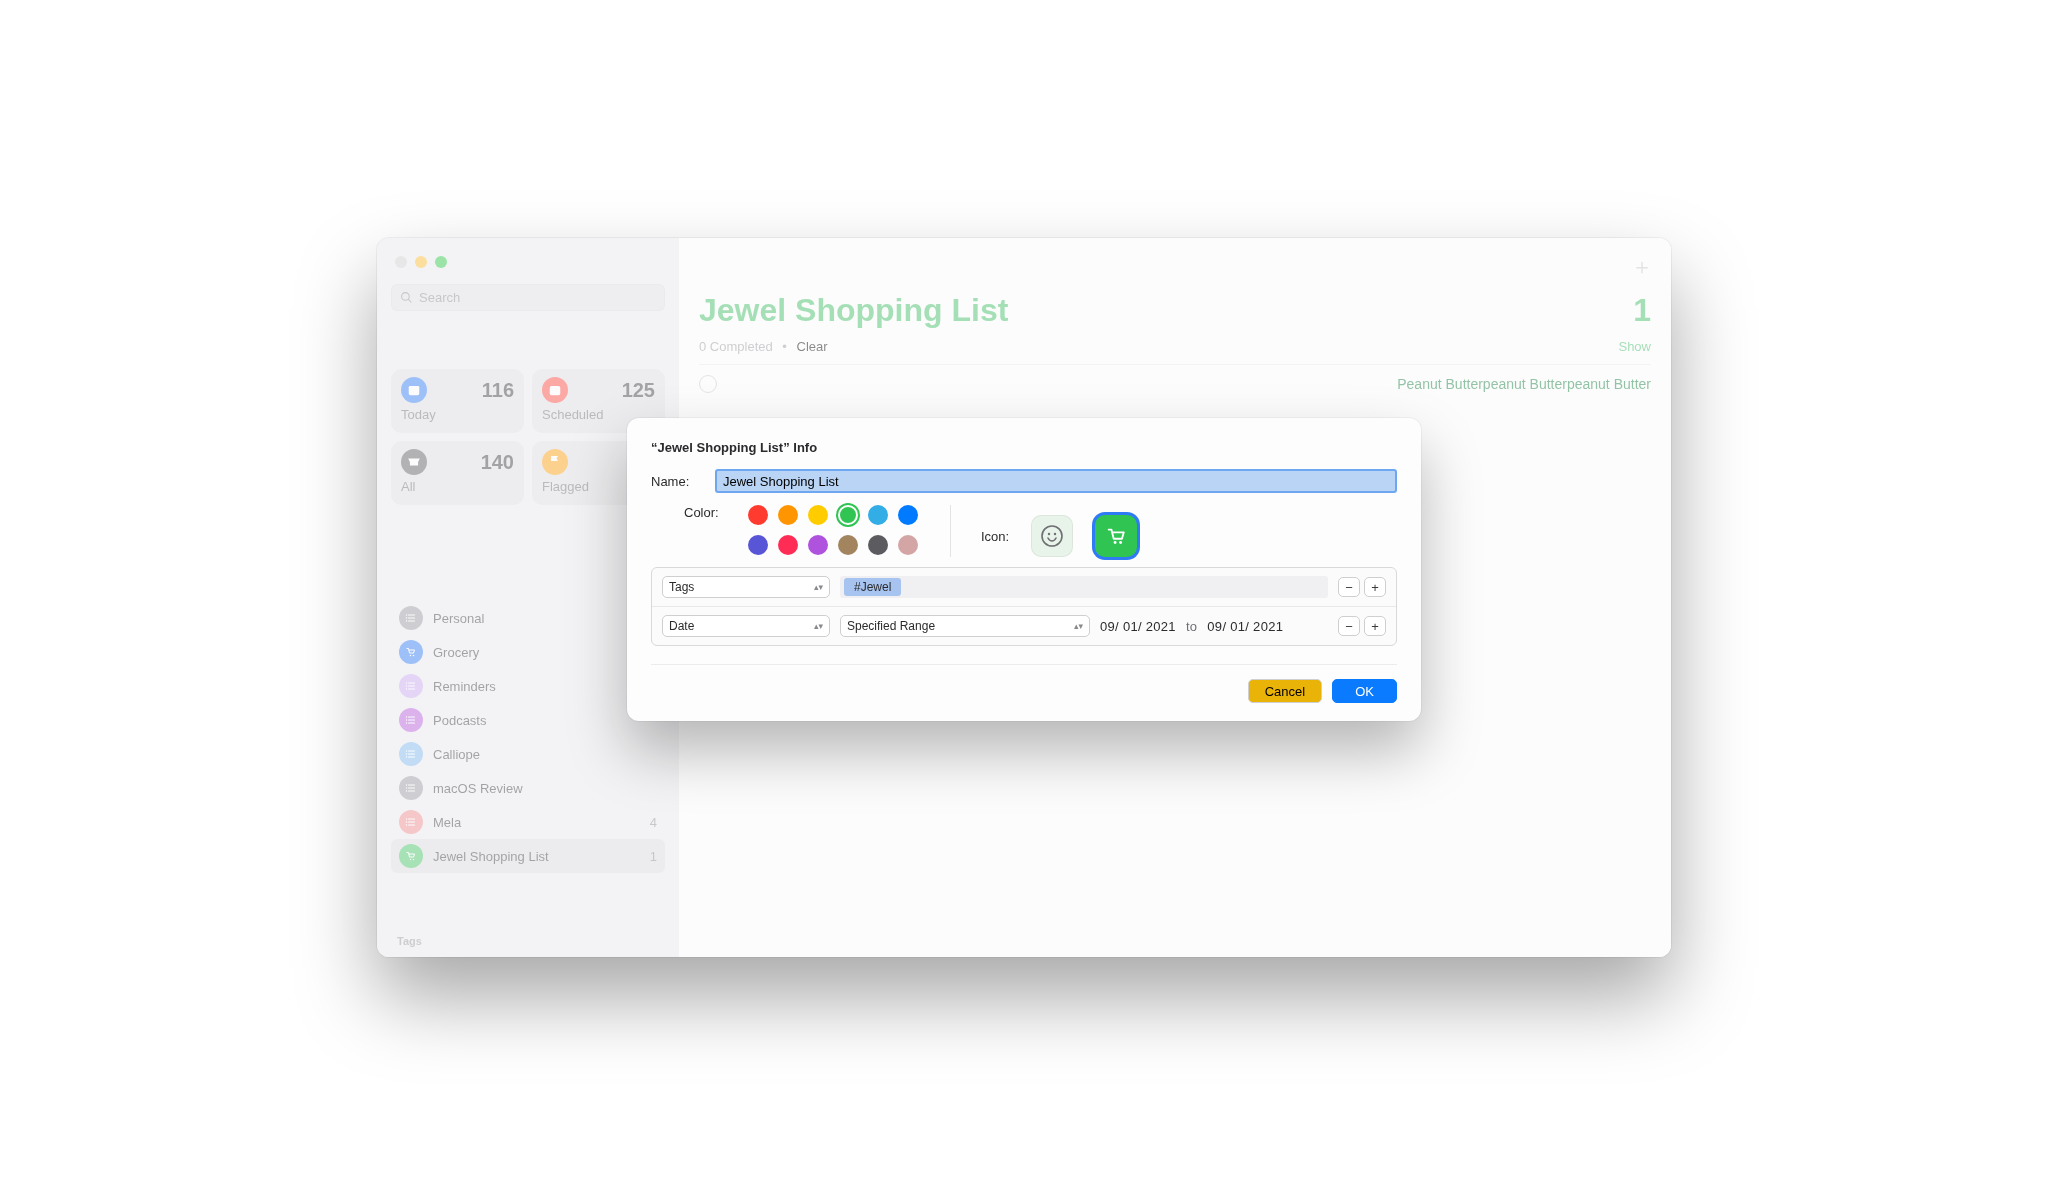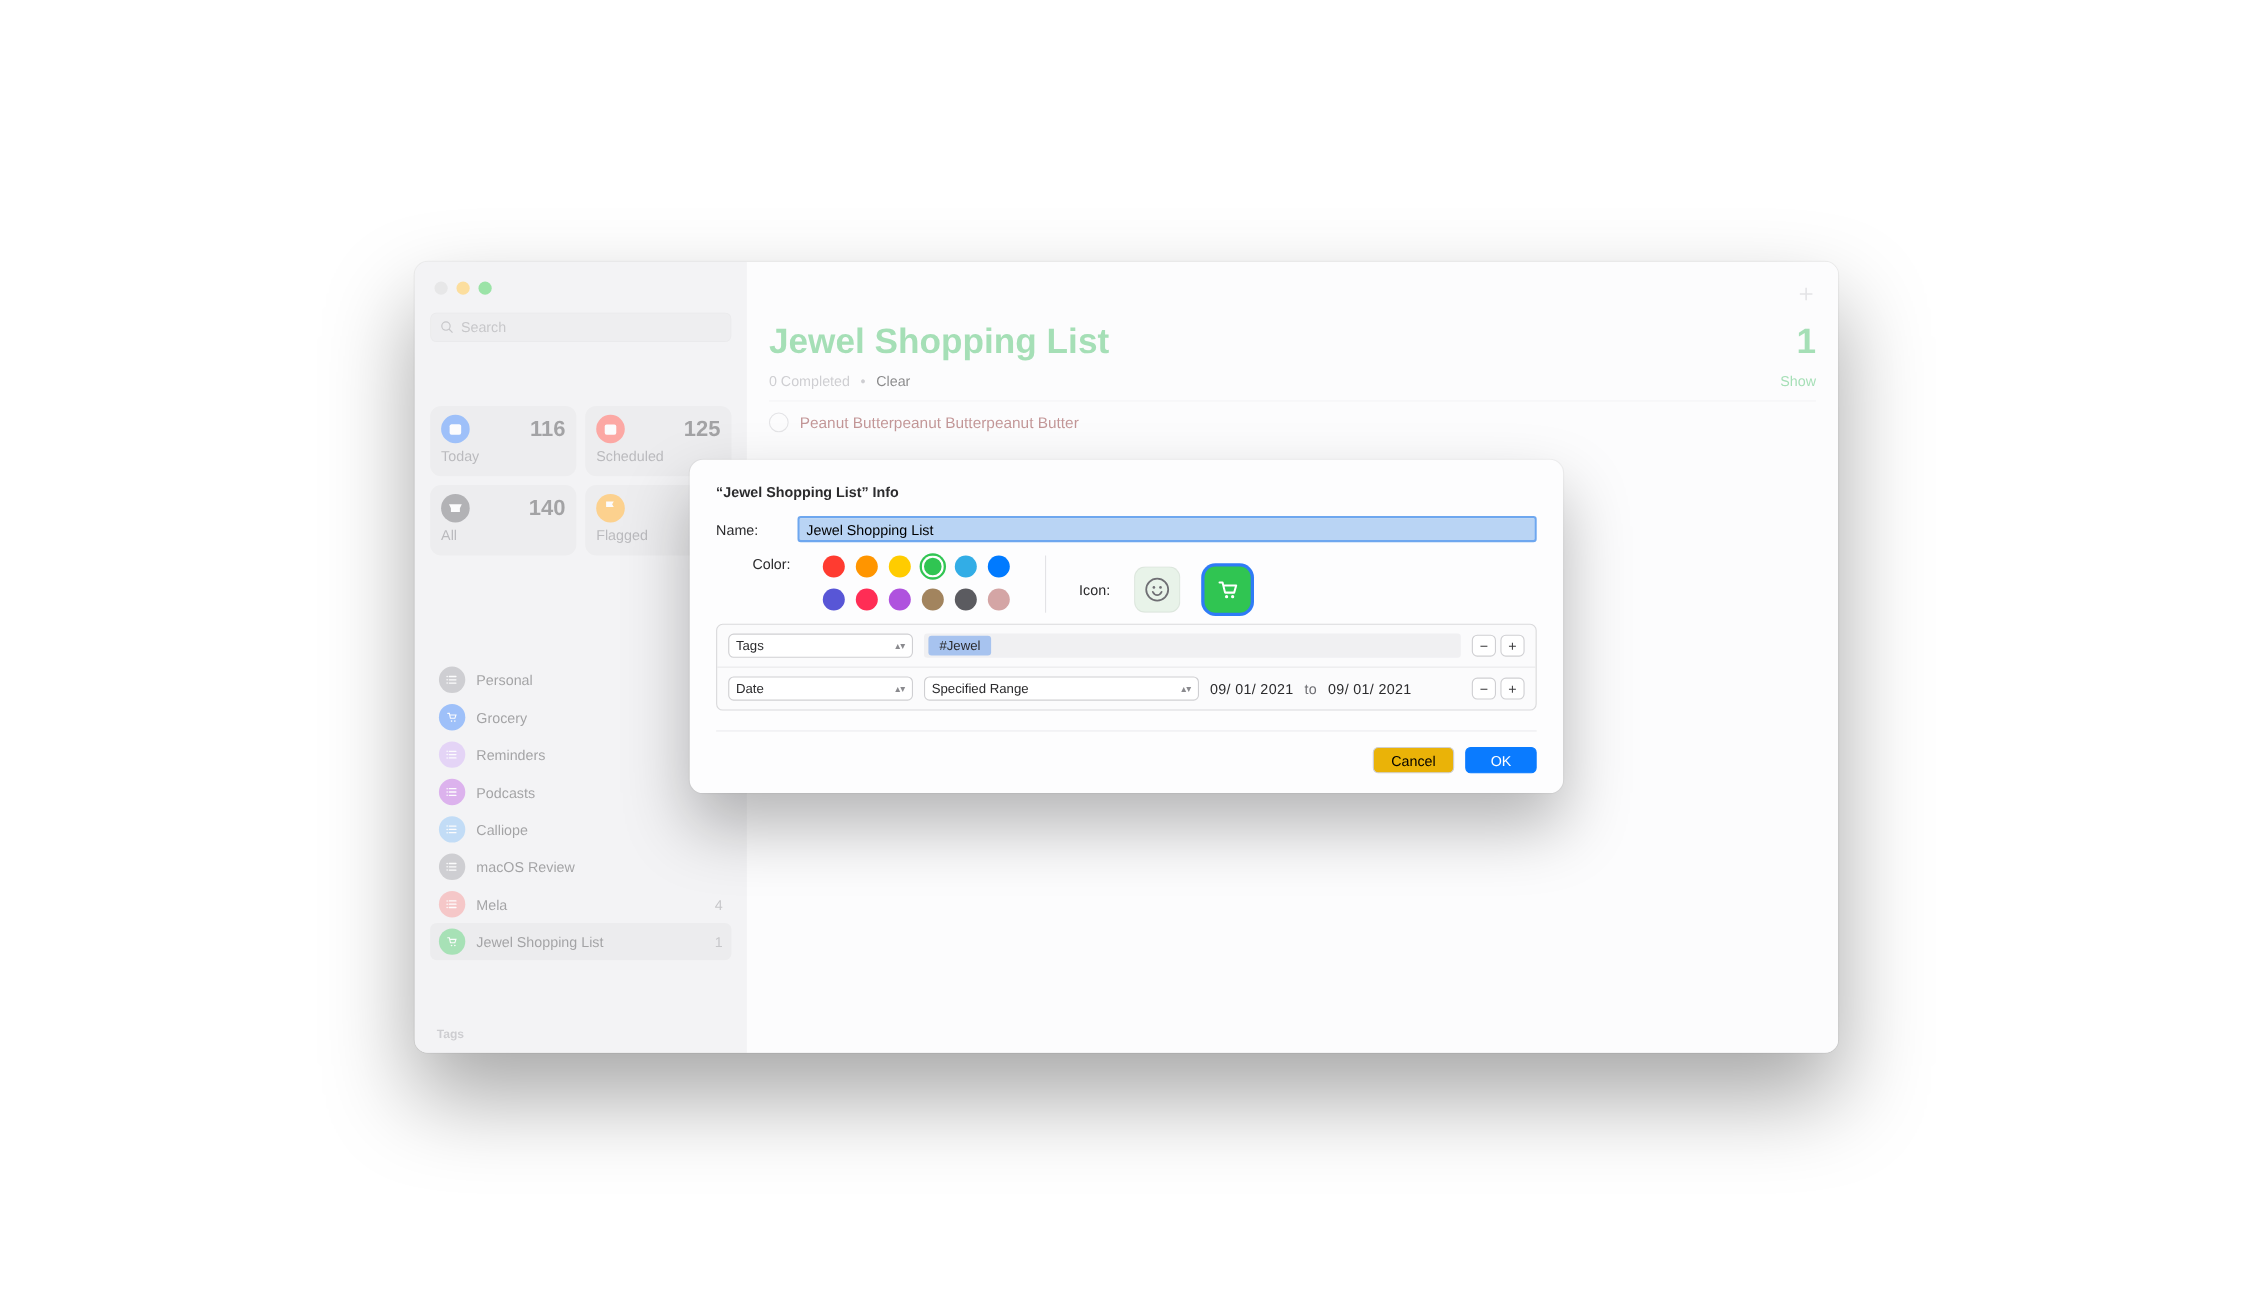--- a/index.html
+++ b/index.html
@@ -75,36 +75,36 @@
   }
   
   .main{flex:1;background:#ffffff;position:relative;padding:18px 20px;}
   .main .plus{position:absolute;top:14px;right:18px;color:#c9c9cd;font-size:22px;font-weight:300;}
   .title{font-size:32px;font-weight:700;color:#3fbf63;}
   .title-row{display:flex;justify-content:space-between;align-items:baseline;margin-top:36px;}
   .big1{font-size:32px;font-weight:700;color:#3fbf63;}
   .subrow{display:flex;justify-content:space-between;align-items:center;color:#9a9a9f;font-size:13px;margin-top:10px;border-bottom:1px solid #ececee;padding-bottom:10px;}
   .subrow .clear{color:#000000;}
   .subrow .show{color:#3fbf63;}
-  .item{display:flex;align-items:center;gap:10px;padding:10px 0;color:#7f1d1d;font-size:14px;}
+  .item{display:flex;align-items:center;gap:10px;padding:10px 0;color:#15803d;font-size:14px;justify-content:space-between;}
   .radio{width:18px;height:18px;border-radius:50%;border:1.5px solid #c9c9cd;}
   
   .modal {
     position:absolute; z-index:20;
     left:50%; transform:translateX(-50%);
     top:180px;
     width:794px;
     background:#fdfdfe;
     border-radius:12px;
     box-shadow:0 30px 60px rgba(0,0,0,0.28),0 0 0 1px rgba(0,0,0,0.04);
     padding:22px 24px 18px 24px;
     font-size:13px;color:#2b2b2d;
   }
   .modal h3{margin:0 0 14px 0;font-size:13px;font-weight:700;}
-  .fr{display:flex;align-items:center;gap:24px;margin-bottom:12px;}
+  .fr{display:flex;align-items:center;gap:14px;margin-bottom:12px;}
   .fr .lab{width:50px;text-align:left;color:#2b2b2d;}
   .name-input{
     flex:1;height:24px;border:2.5px solid #6ea7ef;border-radius:3px;
     padding:0 6px;font-size:13px;outline:none;
     background:linear-gradient(#b9d4f4,#b9d4f4);
     background-size:100% 100%;
   }
   .name-input::selection{background:#a7c7ec;}
   .color-icon-row{display:flex;align-items:flex-end;gap:0;margin-bottom:10px;margin-left:33px;}
   .color-block{display:flex;gap:14px;align-items:flex-start;}

